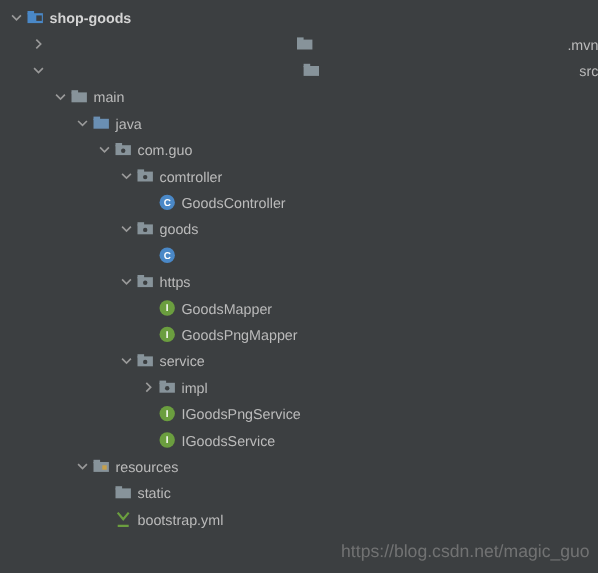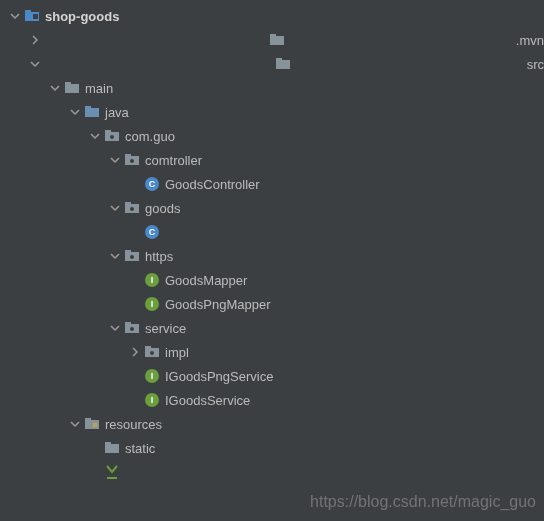--- a/index.html
+++ b/index.html
@@ -338,20 +338,21 @@
   </div>
 
 
   <div class="row indent-4">
     <span class="spacer"></span>
     <span class="icon">
         <svg viewBox="0 0 16 16">
           <path d="M3 2 L8 8 L13 2 M3 14 L13 14" stroke="#6b9e3f" stroke-width="2" fill="none"></path>
         </svg>
       </span>
+    <span class="label">bootstrap.yml</span>
   </div>
 
 </div>
 
 <div class="sidebar-tab">
   <span>7: Structure</span>
 </div>
 
 <div class="watermark">
   <span>https://blog.csdn.net/magic_guo</span>

